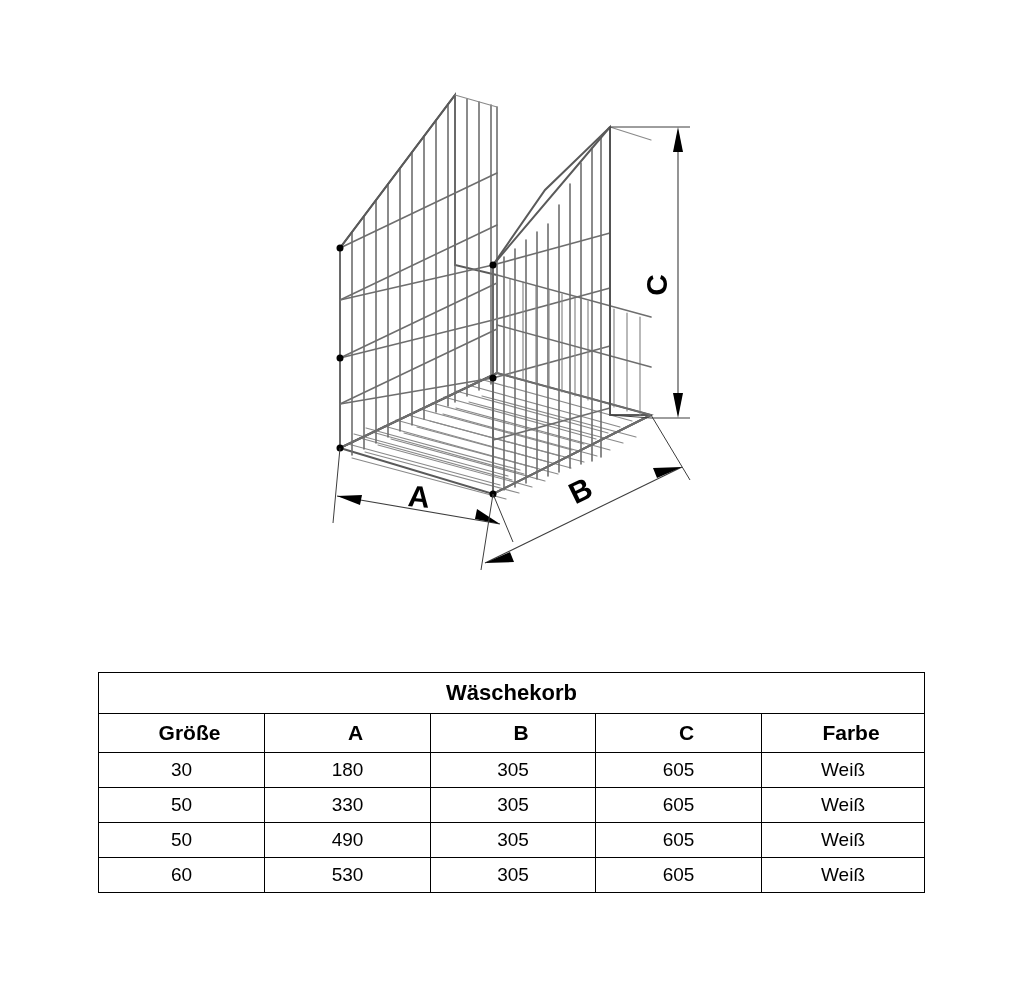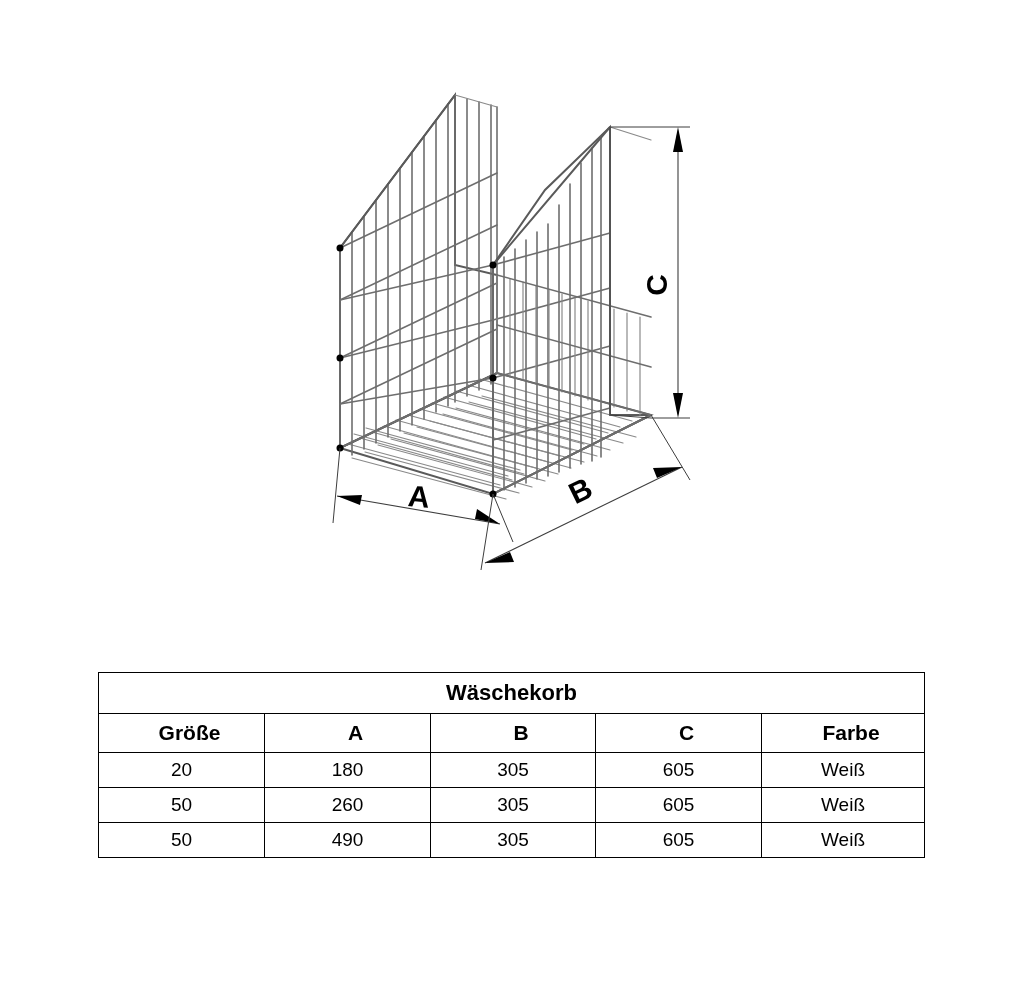--- a/index.html
+++ b/index.html
@@ -281,37 +281,44 @@
           <td colspan="5">Wäschekorb</td>
         </tr>
         <tr class="header-row">
           <td>Größe</td>
           <td>A</td>
           <td>B</td>
           <td>C</td>
           <td>Farbe</td>
         </tr>
         <tr>
-          <td>20</td>
+          <td>30</td>
           <td>180</td>
           <td>305</td>
           <td>605</td>
           <td>Weiß</td>
         </tr>
         <tr>
           <td>50</td>
-          <td>260</td>
+          <td>330</td>
           <td>305</td>
           <td>605</td>
           <td>Weiß</td>
         </tr>
         <tr>
           <td>50</td>
           <td>490</td>
           <td>305</td>
           <td>605</td>
           <td>Weiß</td>
         </tr>
+        <tr>
+          <td>60</td>
+          <td>530</td>
+          <td>305</td>
+          <td>605</td>
+          <td>Weiß</td>
+        </tr>
       </tbody>
     </table>
   </div>
 
 </div>
 
 </body></html>

